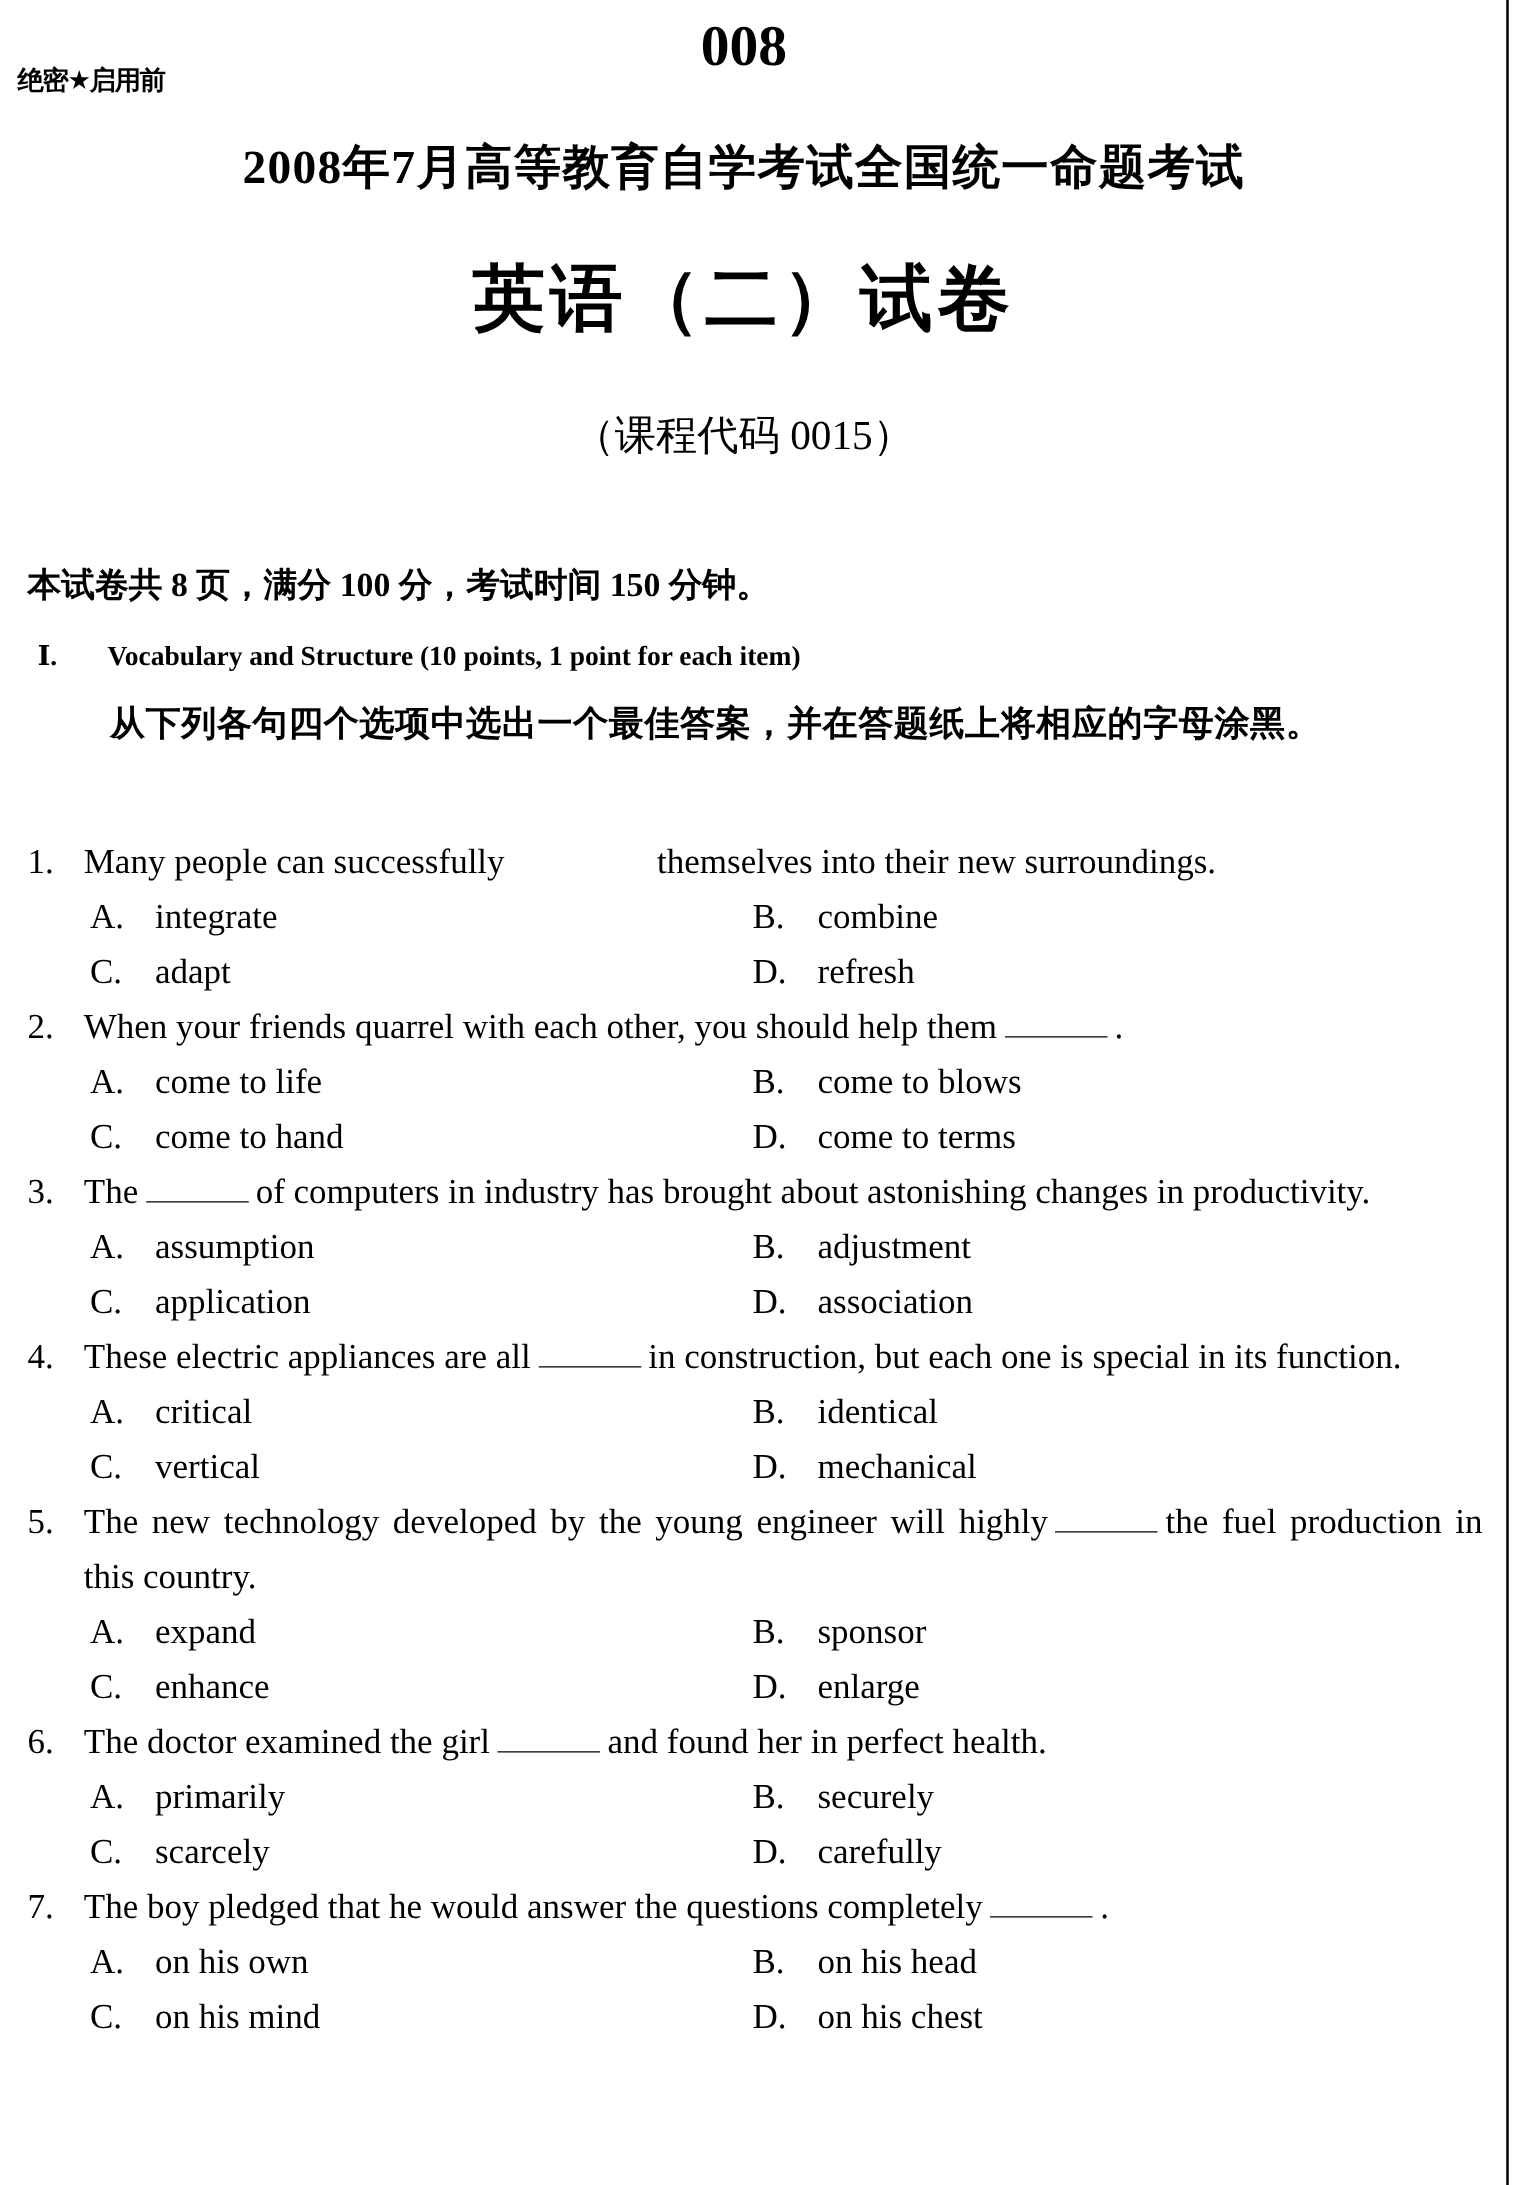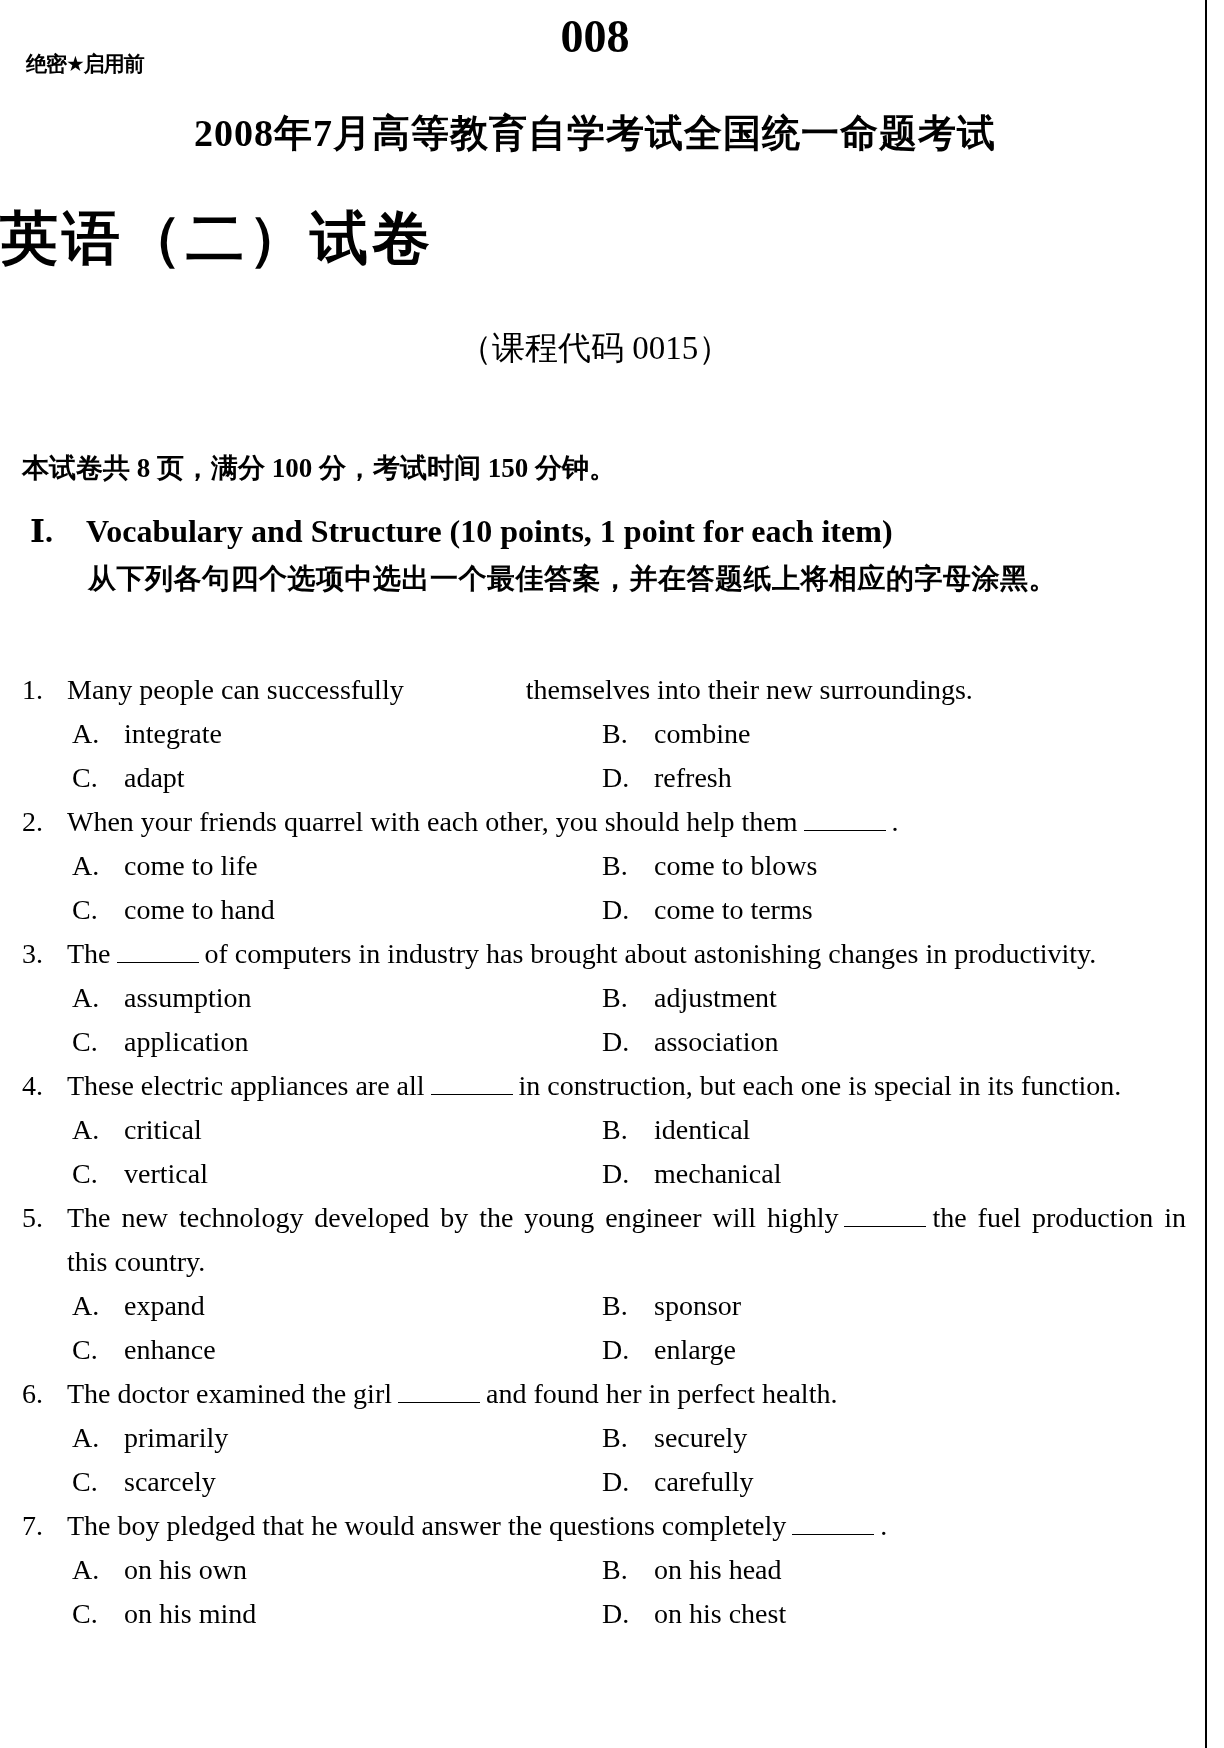--- a/index.html
+++ b/index.html
@@ -18,21 +18,21 @@
     .right-rule {
       position: absolute;
       left: 1205px;
       top: 0;
       width: 2px;
       height: 1748px;
       background: #000;
     }
     .secret {
       position: absolute;
-      left: 26px;
+      left: 14px;
       top: 50px;
       font-family: "DejaVu Sans", sans-serif;
       font-weight: bold;
       font-size: 21px;
       letter-spacing: -1px;
       text-align: right;
     }
     .doc-code {
       position: absolute;
       left: 0;
@@ -50,21 +50,21 @@
       text-align: center;
       font-weight: bold;
       font-size: 38px;
       letter-spacing: 1px;
     }
     .paper-title {
       position: absolute;
       left: 0;
       width: 1190px;
       top: 200px;
-      text-align: left;
+      text-align: center;
       font-weight: bold;
       font-size: 58px;
       letter-spacing: 4px;
     }
     .course-code {
       position: absolute;
       left: 0;
       width: 1190px;
       top: 326px;
       text-align: center;
@@ -75,21 +75,21 @@
       position: absolute;
       left: 22px;
       top: 450px;
       font-size: 27px;
       font-weight: bold;
     }
     .section-heading {
       position: absolute;
       left: 30px;
       top: 512px;
-      font-size: 32px;
+      font-size: 22px;
       font-weight: bold;
     }
     .section-heading .num {
       display: inline-block;
       width: 56px;
     }
     .section-instr {
       position: absolute;
       left: 88px;
       top: 560px;

